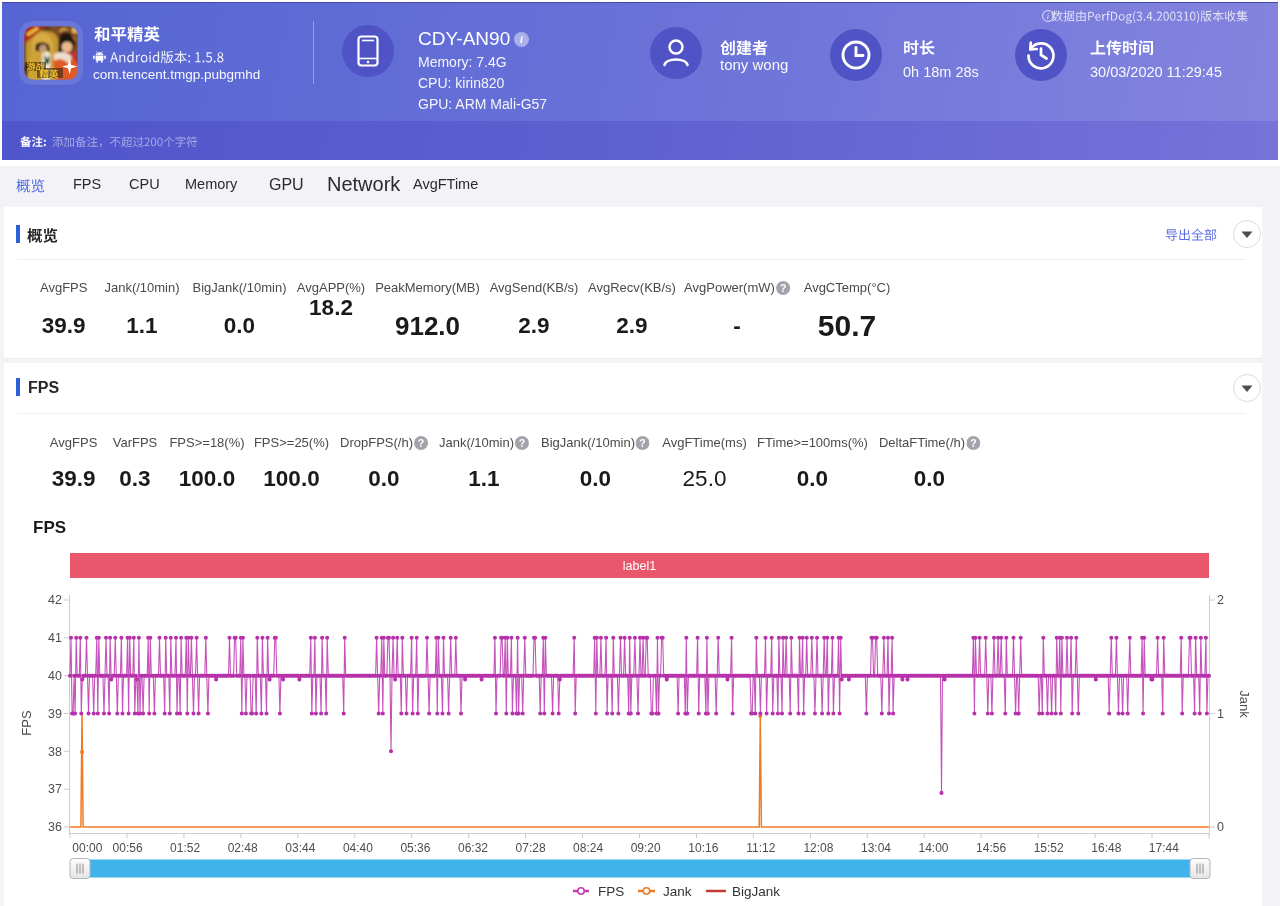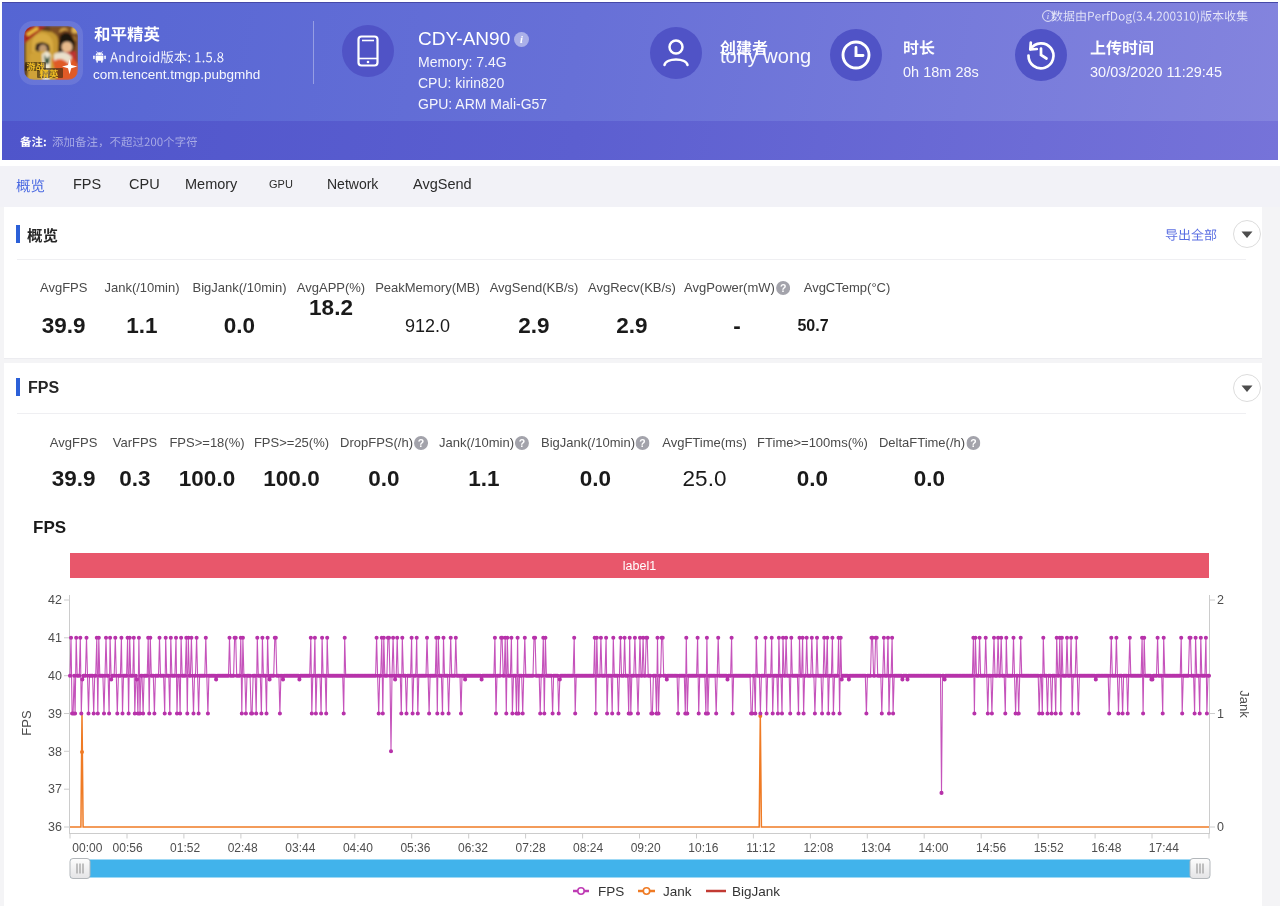--- a/index.html
+++ b/index.html
@@ -87,21 +87,21 @@
 </svg>
 <div class="abs" style="left:418px;top:52px;font-size:14px;line-height:21px;color:rgba(255,255,255,.93)">Memory: 7.4G<br>CPU: kirin820<br>GPU: ARM Mali-G57</div>
 <svg class="abs" style="left:650px;top:27px" width="52" height="52" viewBox="0 0 52 52">
 <circle cx="26" cy="26" r="26" fill="#5053c6"></circle>
 <circle cx="26" cy="20" r="6.5" fill="none" stroke="#fff" stroke-width="2.5"></circle>
 <path d="M14.5 38c1.5-7.5 21.5-7.5 23 0" fill="none" stroke="#fff" stroke-width="2.5" stroke-linecap="round"></path>
 </svg>
 <svg style="position:absolute;left:720.0px;top:37.2px;overflow:visible" width="48" height="21">
       <path transform="translate(0,16.8)" d="M12.9 -13.3V-0.8C12.9 -0.5 12.8 -0.4 12.5 -0.4C12.2 -0.4 11.1 -0.4 10.1 -0.4C10.4 0.1 10.6 0.9 10.7 1.4C12.2 1.4 13.3 1.4 14.0 1.1C14.6 0.8 14.8 0.3 14.8 -0.8V-13.3ZM9.9 -11.8V-2.7H11.7V-11.8ZM3.0 -7.8H2.9C3.8 -8.7 4.6 -9.7 5.3 -10.8C6.2 -9.8 7.1 -8.7 7.7 -7.8ZM4.8 -13.6C3.9 -11.6 2.2 -9.4 0.3 -8.1C0.7 -7.8 1.3 -7.1 1.6 -6.7L2.1 -7.1V-1.2C2.1 0.7 2.7 1.2 4.6 1.2C5.0 1.2 6.8 1.2 7.2 1.2C8.8 1.2 9.3 0.5 9.5 -1.8C9.0 -1.9 8.3 -2.2 7.9 -2.5C7.8 -0.8 7.7 -0.5 7.0 -0.5C6.6 -0.5 5.2 -0.5 4.8 -0.5C4.1 -0.5 4.0 -0.6 4.0 -1.2V-6.1H6.5C6.4 -4.8 6.3 -4.2 6.2 -4.0C6.1 -3.8 5.9 -3.8 5.7 -3.8C5.5 -3.8 5.0 -3.8 4.5 -3.9C4.8 -3.4 4.9 -2.8 5.0 -2.3C5.6 -2.2 6.3 -2.3 6.7 -2.3C7.1 -2.4 7.5 -2.5 7.8 -2.8C8.1 -3.3 8.3 -4.5 8.4 -7.1V-7.2L9.6 -8.3C8.9 -9.4 7.4 -11.1 6.2 -12.4L6.5 -13.1Z M22.2 -12.4V-11.0H24.9V-10.2H21.3V-8.8H24.9V-8.0H22.1V-6.5H24.9V-5.7H22.0V-4.4H24.9V-3.6H21.4V-2.1H24.9V-1.1H26.7V-2.1H31.0V-3.6H26.7V-4.4H30.5V-5.7H26.7V-6.5H30.3V-8.8H31.2V-10.2H30.3V-12.4H26.7V-13.6H24.9V-12.4ZM26.7 -8.8H28.6V-8.0H26.7ZM26.7 -10.2V-11.0H28.6V-10.2ZM17.5 -5.8C17.5 -6.0 18.0 -6.3 18.3 -6.5H19.7C19.6 -5.4 19.3 -4.5 19.1 -3.7C18.8 -4.2 18.5 -4.8 18.3 -5.6L16.9 -5.1C17.3 -3.8 17.8 -2.8 18.3 -2.0C17.8 -1.1 17.2 -0.4 16.4 0.2C16.8 0.4 17.5 1.1 17.8 1.4C18.5 0.9 19.1 0.3 19.6 -0.6C21.2 0.8 23.4 1.1 26.1 1.1H30.8C30.9 0.6 31.2 -0.2 31.5 -0.6C30.4 -0.6 27.1 -0.6 26.2 -0.6C23.8 -0.6 21.8 -0.9 20.3 -2.1C21.0 -3.7 21.4 -5.6 21.6 -7.9L20.5 -8.2L20.2 -8.1H19.6C20.3 -9.3 21.1 -10.8 21.7 -12.2L20.5 -13.0L19.9 -12.7H16.9V-11.0H19.2C18.7 -9.8 18.1 -8.7 17.8 -8.3C17.5 -7.8 17.0 -7.3 16.7 -7.2C16.9 -6.9 17.3 -6.1 17.5 -5.8Z M45.0 -13.1C44.5 -12.4 43.9 -11.7 43.3 -11.1V-11.9H39.9V-13.6H38.0V-11.9H34.2V-10.2H38.0V-8.7H32.8V-7.1H38.3C36.4 -6.0 34.4 -5.1 32.3 -4.4C32.7 -4.0 33.2 -3.2 33.5 -2.8C34.3 -3.1 35.1 -3.4 35.9 -3.8V1.4H37.8V1.0H43.4V1.4H45.4V-5.8H39.5C40.2 -6.2 40.8 -6.6 41.4 -7.1H47.2V-8.7H43.5C44.6 -9.8 45.7 -11.0 46.6 -12.3ZM39.9 -8.7V-10.2H42.5C41.9 -9.7 41.3 -9.2 40.7 -8.7ZM37.8 -1.7H43.4V-0.6H37.8ZM37.8 -3.2V-4.2H43.4V-3.2Z" fill="#fff"></path>
     </svg>
-<div class="abs" style="left:720px;top:48px;font-size:20px;line-height:17px;color:rgba(255,255,255,.95)">tony wong</div>
+<div class="abs" style="left:720px;top:56px;font-size:15px;line-height:17px;color:rgba(255,255,255,.95)">tony wong</div>
 <svg class="abs" style="left:830px;top:29px" width="52" height="52" viewBox="0 0 52 52">
 <circle cx="26" cy="26" r="26" fill="#5053c6"></circle>
 <circle cx="26" cy="26" r="13" fill="none" stroke="#fff" stroke-width="2.9"></circle>
 <path d="M26 18.5V26.5h7" fill="none" stroke="#fff" stroke-width="2.9" stroke-linecap="round"></path>
 </svg>
 <svg style="position:absolute;left:903.0px;top:37.2px;overflow:visible" width="32" height="21">
       <path transform="translate(0,16.8)" d="M7.3 -6.8C8.1 -5.7 9.2 -4.1 9.6 -3.2L11.3 -4.2C10.8 -5.1 9.7 -6.6 8.9 -7.7ZM4.8 -6.2V-3.2H2.8V-6.2ZM4.8 -7.8H2.8V-10.6H4.8ZM1.1 -12.3V-0.3H2.8V-1.5H6.6V-12.3ZM12.0 -13.5V-10.6H7.2V-8.7H12.0V-1.1C12.0 -0.8 11.8 -0.7 11.5 -0.7C11.1 -0.7 9.9 -0.7 8.8 -0.8C9.1 -0.2 9.4 0.7 9.5 1.2C11.1 1.2 12.2 1.2 12.9 0.8C13.6 0.5 13.9 0.0 13.9 -1.1V-8.7H15.5V-10.6H13.9V-13.5Z M28.0 -13.3C26.7 -11.9 24.5 -10.6 22.3 -9.8C22.8 -9.4 23.5 -8.6 23.9 -8.2C26.0 -9.2 28.4 -10.8 30.0 -12.4ZM16.8 -7.6V-5.6H19.6V-1.6C19.6 -0.9 19.1 -0.5 18.8 -0.4C19.1 0.0 19.4 0.8 19.5 1.3C20.0 1.0 20.8 0.7 25.2 -0.3C25.1 -0.8 25.0 -1.6 25.0 -2.2L21.6 -1.4V-5.6H23.6C24.9 -2.4 26.9 -0.2 30.2 0.9C30.5 0.4 31.1 -0.5 31.6 -0.9C28.7 -1.7 26.7 -3.3 25.6 -5.6H31.2V-7.6H21.6V-13.5H19.6V-7.6Z" fill="#fff"></path>
     </svg>
 <div class="abs" style="left:903px;top:64px;font-size:14.5px;line-height:17px;color:rgba(255,255,255,.95)">0h 18m 28s</div>
 <svg class="abs" style="left:1015px;top:29px" width="52" height="52" viewBox="0 0 52 52">
@@ -127,23 +127,23 @@
 <svg style="position:absolute;left:52.0px;top:134.4px;overflow:visible" width="146" height="15">
       <path transform="translate(0,12.1)" d="M4.7 -3.3C4.4 -2.4 3.9 -1.4 3.2 -0.9L3.9 -0.4C4.6 -1.1 5.1 -2.1 5.4 -3.1ZM7.4 -2.9C7.7 -2.2 8.1 -1.1 8.2 -0.5L8.9 -0.7C8.7 -1.4 8.4 -2.4 8.0 -3.1ZM8.8 -3.2C9.5 -2.4 10.2 -1.1 10.4 -0.4L11.2 -0.7C10.9 -1.5 10.2 -2.7 9.5 -3.6ZM6.1 -4.6V-0.0C6.1 0.1 6.1 0.1 5.9 0.1C5.8 0.1 5.3 0.2 4.7 0.1C4.8 0.4 4.9 0.7 4.9 0.9C5.7 0.9 6.2 0.9 6.5 0.8C6.8 0.7 6.9 0.4 6.9 -0.0V-4.6ZM1.0 -8.9C1.6 -8.6 2.4 -8.1 2.8 -7.7L3.3 -8.4C2.9 -8.8 2.1 -9.2 1.5 -9.6ZM0.4 -5.8C1.1 -5.5 2.0 -5.0 2.4 -4.7L2.9 -5.4C2.4 -5.7 1.6 -6.2 0.9 -6.5ZM0.7 0.3 1.5 0.8C2.0 -0.3 2.5 -1.6 3.0 -2.7L2.3 -3.2C1.8 -2.0 1.1 -0.6 0.7 0.3ZM3.8 -9.0V-8.2H6.3C6.2 -7.7 6.0 -7.2 5.8 -6.7H3.2V-5.8H5.4C4.8 -4.9 4.0 -4.1 2.9 -3.6C3.1 -3.4 3.3 -3.1 3.4 -2.9C4.8 -3.6 5.7 -4.6 6.3 -5.8H7.8C8.4 -4.7 9.5 -3.6 10.6 -3.1C10.7 -3.3 11.0 -3.6 11.2 -3.8C10.2 -4.2 9.3 -5.0 8.7 -5.8H11.0V-6.7H6.7C6.9 -7.2 7.1 -7.7 7.2 -8.2H10.6V-9.0Z M18.1 -8.2V0.7H18.9V-0.1H21.1V0.7H22.0V-8.2ZM18.9 -0.9V-7.4H21.1V-0.9ZM13.7 -9.5 13.7 -7.5H12.1V-6.6H13.7C13.6 -3.7 13.3 -1.2 11.8 0.3C12.0 0.5 12.4 0.7 12.5 0.9C14.0 -0.8 14.4 -3.5 14.5 -6.6H16.3C16.2 -2.2 16.1 -0.6 15.9 -0.3C15.8 -0.1 15.6 -0.1 15.5 -0.1C15.3 -0.1 14.8 -0.1 14.2 -0.2C14.4 0.1 14.5 0.4 14.5 0.7C15.0 0.7 15.5 0.7 15.8 0.7C16.2 0.7 16.4 0.6 16.6 0.3C17.0 -0.2 17.0 -1.9 17.1 -7.0C17.1 -7.2 17.1 -7.5 17.1 -7.5H14.6L14.6 -9.5Z M30.9 -7.9C30.3 -7.3 29.6 -6.8 28.7 -6.4C27.9 -6.8 27.3 -7.2 26.8 -7.8L26.9 -7.9ZM27.2 -9.7C26.7 -8.7 25.5 -7.5 23.9 -6.8C24.1 -6.6 24.3 -6.3 24.5 -6.1C25.1 -6.5 25.7 -6.8 26.2 -7.2C26.6 -6.8 27.2 -6.3 27.8 -6.0C26.4 -5.4 24.8 -5.0 23.3 -4.8C23.5 -4.6 23.7 -4.2 23.7 -4.0C25.4 -4.2 27.2 -4.7 28.7 -5.5C30.2 -4.8 31.9 -4.3 33.6 -4.1C33.8 -4.4 34.0 -4.7 34.2 -4.9C32.6 -5.1 31.0 -5.4 29.6 -6.0C30.7 -6.6 31.7 -7.4 32.3 -8.4L31.7 -8.7L31.6 -8.7H27.6C27.8 -8.9 28.0 -9.2 28.2 -9.5ZM25.9 -1.5H28.3V-0.2H25.9ZM25.9 -2.2V-3.3H28.3V-2.2ZM31.6 -1.5V-0.2H29.2V-1.5ZM31.6 -2.2H29.2V-3.3H31.6ZM25.0 -4.1V0.9H25.9V0.6H31.6V0.9H32.5V-4.1Z M35.6 -8.9C36.3 -8.5 37.3 -8.0 37.8 -7.6L38.3 -8.3C37.8 -8.7 36.8 -9.2 36.1 -9.5ZM35.0 -5.7C35.7 -5.4 36.7 -4.8 37.1 -4.5L37.6 -5.2C37.1 -5.5 36.2 -6.0 35.5 -6.4ZM35.3 0.2 36.0 0.8C36.7 -0.3 37.5 -1.7 38.1 -2.9L37.5 -3.5C36.8 -2.2 35.9 -0.7 35.3 0.2ZM40.8 -9.4C41.2 -8.8 41.6 -8.0 41.8 -7.5L42.6 -7.8C42.4 -8.3 42.0 -9.1 41.6 -9.7ZM38.3 -7.5V-6.6H41.4V-4.0H38.8V-3.2H41.4V-0.3H38.0V0.6H45.6V-0.3H42.3V-3.2H44.9V-4.0H42.3V-6.6H45.3V-7.5Z M47.8 1.2C49.0 0.8 49.8 -0.1 49.8 -1.4C49.8 -2.2 49.5 -2.7 48.8 -2.7C48.3 -2.7 47.9 -2.4 47.9 -1.9C47.9 -1.3 48.3 -1.1 48.8 -1.1L49.0 -1.1C48.9 -0.3 48.4 0.3 47.6 0.6Z M63.9 -5.5C65.3 -4.6 67.0 -3.2 67.8 -2.3L68.5 -3.0C67.7 -3.9 65.9 -5.2 64.6 -6.0ZM58.3 -8.9V-8.0H63.4C62.3 -6.0 60.3 -4.1 58.0 -2.9C58.2 -2.7 58.5 -2.4 58.6 -2.2C60.2 -3.0 61.6 -4.2 62.8 -5.5V0.9H63.7V-6.7C64.0 -7.1 64.3 -7.5 64.5 -8.0H68.2V-8.9Z M75.8 -4.0H78.6V-1.9H75.8ZM75.0 -4.7V-1.2H79.4V-4.7ZM70.1 -4.5C70.1 -2.4 70.0 -0.6 69.3 0.5C69.5 0.6 69.9 0.8 70.0 0.9C70.3 0.3 70.6 -0.4 70.7 -1.3C71.5 0.2 72.9 0.6 75.4 0.6H79.8C79.9 0.4 80.0 -0.0 80.2 -0.2C79.4 -0.2 75.9 -0.2 75.3 -0.2C74.2 -0.2 73.3 -0.3 72.6 -0.6V-2.9H74.4V-3.7H72.6V-5.3H74.4C74.6 -5.2 74.8 -5.0 74.9 -4.9C76.1 -5.6 76.8 -6.7 77.1 -8.4H78.8C78.8 -6.9 78.7 -6.3 78.5 -6.2C78.4 -6.1 78.3 -6.1 78.2 -6.1C78.0 -6.1 77.5 -6.1 77.1 -6.1C77.2 -5.9 77.3 -5.6 77.3 -5.4C77.8 -5.3 78.3 -5.3 78.5 -5.4C78.8 -5.4 79.0 -5.5 79.2 -5.7C79.5 -6.0 79.6 -6.8 79.7 -8.8C79.7 -8.9 79.7 -9.2 79.7 -9.2H74.6V-8.4H76.3C76.1 -7.1 75.5 -6.2 74.5 -5.6V-6.1H72.5V-7.5H74.3V-8.3H72.5V-9.7H71.7V-8.3H69.8V-7.5H71.7V-6.1H69.6V-5.3H71.8V-1.1C71.4 -1.4 71.1 -2.0 70.8 -2.8C70.9 -3.3 70.9 -3.9 70.9 -4.4Z M81.4 -8.9C82.1 -8.3 82.8 -7.5 83.1 -6.9L83.8 -7.4C83.5 -8.0 82.7 -8.8 82.1 -9.3ZM84.9 -5.5C85.5 -4.8 86.2 -3.8 86.5 -3.2L87.2 -3.6C86.9 -4.2 86.2 -5.2 85.6 -5.9ZM83.5 -5.3H81.1V-4.5H82.7V-1.5C82.1 -1.3 81.5 -0.8 80.9 -0.2L81.5 0.7C82.1 -0.1 82.7 -0.8 83.1 -0.8C83.3 -0.8 83.7 -0.4 84.2 -0.1C85.0 0.4 85.9 0.5 87.4 0.5C88.5 0.5 90.5 0.4 91.3 0.4C91.3 0.1 91.5 -0.3 91.6 -0.5C90.5 -0.4 88.7 -0.3 87.4 -0.3C86.1 -0.3 85.1 -0.4 84.4 -0.9C84.0 -1.1 83.7 -1.3 83.5 -1.5ZM88.8 -9.6V-7.6H84.3V-6.8H88.8V-2.2C88.8 -2.0 88.7 -1.9 88.5 -1.9C88.2 -1.9 87.4 -1.9 86.6 -2.0C86.7 -1.7 86.9 -1.3 86.9 -1.1C88.0 -1.1 88.7 -1.1 89.1 -1.2C89.5 -1.4 89.7 -1.6 89.7 -2.2V-6.8H91.3V-7.6H89.7V-9.6Z M92.5 0.0H97.8V-0.9H95.5C95.0 -0.9 94.5 -0.9 94.1 -0.8C96.1 -2.7 97.4 -4.4 97.4 -6.1C97.4 -7.6 96.5 -8.6 94.9 -8.6C93.9 -8.6 93.1 -8.1 92.5 -7.3L93.1 -6.8C93.5 -7.3 94.1 -7.7 94.8 -7.7C95.9 -7.7 96.4 -7.0 96.4 -6.1C96.4 -4.6 95.2 -2.9 92.5 -0.6Z M101.6 0.1C103.2 0.1 104.2 -1.3 104.2 -4.2C104.2 -7.2 103.2 -8.6 101.6 -8.6C100.0 -8.6 99.0 -7.2 99.0 -4.2C99.0 -1.3 100.0 0.1 101.6 0.1ZM101.6 -0.7C100.6 -0.7 100.0 -1.8 100.0 -4.2C100.0 -6.7 100.6 -7.8 101.6 -7.8C102.5 -7.8 103.2 -6.7 103.2 -4.2C103.2 -1.8 102.5 -0.7 101.6 -0.7Z M108.0 0.1C109.6 0.1 110.6 -1.3 110.6 -4.2C110.6 -7.2 109.6 -8.6 108.0 -8.6C106.4 -8.6 105.3 -7.2 105.3 -4.2C105.3 -1.3 106.4 0.1 108.0 0.1ZM108.0 -0.7C107.0 -0.7 106.4 -1.8 106.4 -4.2C106.4 -6.7 107.0 -7.8 108.0 -7.8C108.9 -7.8 109.6 -6.7 109.6 -4.2C109.6 -1.8 108.9 -0.7 108.0 -0.7Z M116.4 -6.3V0.9H117.3V-6.3ZM117.0 -9.7C115.8 -7.8 113.7 -6.1 111.5 -5.1C111.8 -4.9 112.0 -4.6 112.2 -4.3C114.0 -5.2 115.7 -6.5 116.9 -8.1C118.4 -6.3 120.0 -5.2 121.7 -4.3C121.8 -4.6 122.1 -4.9 122.3 -5.1C120.5 -6.0 118.9 -7.0 117.4 -8.8L117.7 -9.3Z M127.9 -4.2V-3.4H123.4V-2.6H127.9V-0.2C127.9 0.0 127.9 0.1 127.7 0.1C127.5 0.1 126.7 0.1 125.9 0.0C126.1 0.3 126.3 0.7 126.3 0.9C127.3 0.9 127.9 0.9 128.3 0.8C128.7 0.6 128.8 0.4 128.8 -0.1V-2.6H133.3V-3.4H128.8V-3.9C129.9 -4.4 130.9 -5.2 131.6 -5.9L131.0 -6.4L130.8 -6.3H125.3V-5.5H129.9C129.4 -5.0 128.6 -4.5 127.9 -4.2ZM127.5 -9.5C127.7 -9.2 128.0 -8.8 128.1 -8.5H123.6V-6.1H124.4V-7.6H132.3V-6.1H133.2V-8.5H129.1C129.0 -8.8 128.7 -9.4 128.4 -9.7Z M138.7 -3.2C139.2 -2.4 139.8 -1.5 140.1 -0.9L140.9 -1.3C140.6 -1.9 139.9 -2.8 139.4 -3.6ZM142.6 -6.2V-5.0H138.0V-4.2H142.6V-0.2C142.6 0.0 142.5 0.1 142.3 0.1C142.1 0.1 141.3 0.1 140.5 0.1C140.6 0.3 140.7 0.7 140.8 0.9C141.8 0.9 142.5 0.9 142.9 0.8C143.3 0.6 143.4 0.4 143.4 -0.2V-4.2H145.0V-5.0H143.4V-6.2ZM137.1 -6.3C136.6 -5.1 135.6 -3.8 134.6 -3.0C134.8 -2.8 135.1 -2.5 135.2 -2.3C135.6 -2.6 136.0 -3.0 136.3 -3.5V0.9H137.2V-4.7C137.5 -5.1 137.7 -5.6 138.0 -6.0ZM136.2 -9.7C135.9 -8.5 135.3 -7.4 134.6 -6.6C134.8 -6.5 135.1 -6.3 135.3 -6.2C135.7 -6.6 136.0 -7.2 136.4 -7.8H137.0C137.2 -7.3 137.5 -6.7 137.7 -6.3L138.4 -6.5C138.3 -6.9 138.0 -7.4 137.8 -7.8H139.6V-8.6H136.7C136.8 -8.9 137.0 -9.2 137.1 -9.5ZM140.8 -9.7C140.4 -8.5 139.8 -7.5 139.0 -6.7C139.2 -6.6 139.6 -6.4 139.8 -6.2C140.2 -6.7 140.6 -7.2 140.9 -7.8H141.7C142.0 -7.3 142.4 -6.8 142.5 -6.4L143.3 -6.7C143.1 -7.0 142.9 -7.4 142.6 -7.8H144.9V-8.6H141.2C141.4 -8.9 141.5 -9.2 141.6 -9.5Z" fill="rgba(255,255,255,.5)"></path>
     </svg>
 <div class="abs" style="left:0;top:166px;width:1280px;height:41px;background:#f2f2f7"></div>
 <svg style="position:absolute;left:16.0px;top:175.8px;overflow:visible" width="29" height="19">
       <path transform="translate(0,15.2)" d="M9.0 -5.2C9.2 -5.3 9.6 -5.4 10.1 -5.4H10.8C10.3 -3.3 9.4 -1.2 7.5 0.7C7.8 0.8 8.2 1.0 8.4 1.2C9.7 -0.2 10.5 -1.8 11.1 -3.3V-0.3C11.1 0.4 11.2 0.6 11.4 0.8C11.5 0.9 11.8 1.0 12.1 1.0C12.2 1.0 12.6 1.0 12.7 1.0C13.0 1.0 13.2 0.9 13.4 0.8C13.6 0.7 13.7 0.5 13.7 0.2C13.8 -0.0 13.8 -0.9 13.9 -1.6C13.6 -1.6 13.4 -1.8 13.2 -1.9C13.2 -1.2 13.2 -0.6 13.2 -0.3C13.1 -0.1 13.1 -0.0 13.0 0.0C12.9 0.1 12.8 0.1 12.7 0.1C12.6 0.1 12.4 0.1 12.3 0.1C12.2 0.1 12.1 0.1 12.0 0.0C12.0 -0.0 12.0 -0.1 12.0 -0.2V-4.6H11.5L11.7 -5.4H13.8V-6.3H11.9C12.1 -7.8 12.2 -9.3 12.2 -10.4H13.6V-11.4H9.0V-10.4H11.3C11.3 -9.3 11.2 -7.8 11.0 -6.3H9.9C10.1 -7.3 10.3 -8.8 10.5 -9.5H9.6C9.5 -8.9 9.2 -6.8 9.0 -6.4C9.0 -6.2 8.9 -6.1 8.7 -6.1C8.8 -5.9 9.0 -5.4 9.0 -5.2ZM7.6 -7.9V-6.1H5.8V-7.9ZM7.6 -8.7H5.8V-10.4H7.6ZM4.9 -0.1C5.1 -0.3 5.4 -0.6 7.8 -2.1C7.9 -1.7 8.0 -1.4 8.1 -1.2L8.9 -1.6C8.7 -2.3 8.1 -3.5 7.6 -4.5L6.9 -4.1C7.1 -3.7 7.3 -3.3 7.5 -2.8L5.8 -1.9V-5.2H8.4V-11.3H4.9V-2.2C4.9 -1.5 4.6 -1.0 4.3 -0.9C4.5 -0.7 4.8 -0.3 4.9 -0.1ZM2.3 -12.2V-9.1H0.8V-8.1H2.3C1.9 -6.1 1.2 -3.8 0.4 -2.5C0.6 -2.3 0.9 -1.9 1.0 -1.6C1.5 -2.4 1.9 -3.6 2.3 -4.9V1.1H3.3V-6.0C3.6 -5.4 3.9 -4.7 4.1 -4.2L4.7 -5.1C4.5 -5.5 3.6 -7.1 3.3 -7.5V-8.1H4.5V-9.1H3.3V-12.2Z M23.8 -9.1C24.6 -8.4 25.4 -7.4 25.8 -6.7L26.7 -7.2C26.4 -7.8 25.5 -8.8 24.8 -9.5ZM16.2 -11.4V-7.3H17.2V-11.4ZM19.2 -12.0V-6.8H20.3V-12.0ZM22.2 -2.7V-0.4C22.2 0.7 22.5 1.0 23.9 1.0C24.2 1.0 26.2 1.0 26.5 1.0C27.7 1.0 28.0 0.6 28.1 -1.1C27.8 -1.2 27.4 -1.3 27.1 -1.5C27.1 -0.2 27.0 0.0 26.4 0.0C26.0 0.0 24.4 0.0 24.0 0.0C23.4 0.0 23.2 -0.0 23.2 -0.4V-2.7ZM21.1 -4.7V-3.6C21.1 -2.4 20.7 -0.8 15.5 0.3C15.7 0.5 16.0 0.9 16.2 1.2C21.6 -0.1 22.3 -2.1 22.3 -3.6V-4.7ZM17.3 -6.4V-1.8H18.4V-5.4H25.2V-1.8H26.4V-6.4ZM23.0 -12.2C22.6 -10.6 21.9 -8.9 21.0 -7.8C21.3 -7.7 21.8 -7.5 22.0 -7.3C22.5 -7.9 22.9 -8.8 23.3 -9.7H28.1V-10.7H23.7C23.8 -11.1 23.9 -11.5 24.0 -12.0Z" fill="#4a69e2"></path>
     </svg>
 <div class="abs" style="left:73px;top:176px;font-size:14.5px;line-height:17px;color:#2b2b2b">FPS</div>
 <div class="abs" style="left:129px;top:176px;font-size:14.5px;line-height:17px;color:#2b2b2b">CPU</div>
 <div class="abs" style="left:185px;top:176px;font-size:14.5px;line-height:17px;color:#2b2b2b">Memory</div>
-<div class="abs" style="left:269px;top:176px;font-size:11px;line-height:17px;color:#2b2b2b">GPU</div>
-<div class="abs" style="left:327px;top:176px;font-size:14px;line-height:17px;color:#2b2b2b">Network</div>
-<div class="abs" style="left:413px;top:176px;font-size:14.5px;line-height:17px;color:#2b2b2b">AvgSend</div>
+<div class="abs" style="left:269px;top:176px;font-size:16px;line-height:17px;color:#2b2b2b">GPU</div>
+<div class="abs" style="left:327px;top:176px;font-size:20px;line-height:17px;color:#2b2b2b">Network</div>
+<div class="abs" style="left:413px;top:176px;font-size:14.5px;line-height:17px;color:#2b2b2b">AvgFTime</div>
 <div class="abs" style="left:0;top:207px;width:4px;height:699px;background:#f4f4f6"></div>
 <div class="abs" style="left:1262px;top:207px;width:18px;height:699px;background:#f4f4f6"></div>
 <div class="abs" style="left:4px;top:359px;width:1258px;height:4px;background:#f4f4f6"></div>
 <div class="abs" style="left:4px;top:210px;width:1258px;height:149px;background:#fff;border-bottom:1px solid #ececf0"></div>
 <div class="abs" style="left:16px;top:225px;width:4px;height:18px;background:#2b60d8"></div>
 <svg style="position:absolute;left:27.0px;top:225.2px;overflow:visible" width="31" height="20">
       <path transform="translate(0,16.3)" d="M2.1 -13.2V-10.0H0.6V-8.4H2.1V-8.3C1.7 -6.4 1.0 -4.2 0.3 -2.9C0.5 -2.5 0.9 -1.8 1.1 -1.3C1.5 -1.9 1.8 -2.7 2.1 -3.5V1.4H3.7V-5.4C4.0 -4.8 4.2 -4.2 4.3 -3.7L5.2 -5.2V-2.7C5.2 -2.0 4.8 -1.4 4.5 -1.1C4.8 -0.9 5.2 -0.3 5.3 0.1C5.6 -0.2 6.0 -0.6 8.3 -2.0L8.5 -1.3L9.8 -1.9C9.5 -2.7 9.0 -4.0 8.4 -5.0L7.3 -4.5C7.4 -4.1 7.6 -3.7 7.8 -3.2L6.6 -2.6V-5.5H9.1V-6.7C9.3 -6.4 9.5 -5.8 9.6 -5.4C9.8 -5.5 10.3 -5.6 10.8 -5.6H11.3C10.8 -3.5 9.7 -1.3 7.9 0.5C8.3 0.7 8.9 1.2 9.2 1.4C10.3 0.3 11.1 -0.9 11.7 -2.2V-0.5C11.7 0.4 11.7 0.6 12.0 0.9C12.2 1.1 12.6 1.2 12.9 1.2C13.1 1.2 13.4 1.2 13.6 1.2C13.9 1.2 14.2 1.1 14.4 1.0C14.6 0.8 14.7 0.6 14.8 0.2C14.9 -0.1 14.9 -1.0 15.0 -1.8C14.6 -1.9 14.2 -2.1 14.0 -2.3C14.0 -1.6 14.0 -0.9 14.0 -0.7C13.9 -0.5 13.9 -0.4 13.8 -0.3C13.8 -0.3 13.7 -0.3 13.6 -0.3C13.5 -0.3 13.4 -0.3 13.3 -0.3C13.2 -0.3 13.2 -0.3 13.1 -0.3C13.1 -0.4 13.1 -0.5 13.1 -0.6V-4.9H12.6L12.8 -5.6H14.9L14.9 -7.1H13.1C13.3 -8.5 13.4 -9.8 13.4 -10.9H14.7V-12.4H9.6V-10.9H12.0C11.9 -9.8 11.9 -8.5 11.6 -7.1H10.9L11.4 -10.1H10.0C9.9 -9.4 9.6 -7.5 9.5 -7.2C9.4 -6.9 9.3 -6.8 9.1 -6.7V-12.4H5.2V-5.4C5.0 -5.9 4.0 -7.6 3.7 -8.1V-8.4H4.9V-10.0H3.7V-13.2ZM7.8 -8.3V-6.9H6.6V-8.3ZM7.8 -9.6H6.6V-10.9H7.8Z M25.7 -9.4C26.3 -8.7 26.9 -7.8 27.1 -7.1L28.8 -7.8C28.6 -8.4 27.9 -9.4 27.4 -10.0ZM17.1 -12.3V-7.8H18.8V-12.3ZM20.3 -13.0V-7.3H22.1V-13.0ZM18.2 -6.9V-1.9H20.0V-5.3H26.6V-2.1H28.5V-6.9ZM24.3 -13.2C23.9 -11.4 23.2 -9.6 22.3 -8.5C22.8 -8.3 23.6 -7.8 23.9 -7.6C24.4 -8.3 24.9 -9.2 25.3 -10.2H30.1V-11.8H25.8L26.1 -12.8ZM22.2 -4.7V-3.5C22.2 -2.5 21.7 -1.1 16.4 -0.1C16.8 0.3 17.3 1.0 17.6 1.4C21.1 0.6 22.8 -0.4 23.5 -1.5V-0.8C23.5 0.7 24.0 1.2 25.9 1.2C26.3 1.2 27.8 1.2 28.1 1.2C29.6 1.2 30.1 0.7 30.3 -1.1C29.8 -1.2 29.0 -1.5 28.7 -1.7C28.6 -0.5 28.5 -0.3 28.0 -0.3C27.6 -0.3 26.4 -0.3 26.1 -0.3C25.5 -0.3 25.4 -0.4 25.4 -0.8V-2.8H24.1C24.1 -3.0 24.1 -3.2 24.1 -3.4V-4.7Z" fill="#262626"></path>
     </svg>
 <svg style="position:absolute;left:1164.5px;top:226.3px;overflow:visible" width="52" height="17">
       <path transform="translate(0,13.7)" d="M2.7 -2.4C3.6 -1.7 4.5 -0.7 4.9 -0.0L5.6 -0.7C5.2 -1.3 4.3 -2.2 3.5 -2.9H8.4V-0.1C8.4 0.1 8.3 0.1 8.1 0.1C7.8 0.1 6.9 0.1 5.9 0.1C6.1 0.4 6.2 0.7 6.3 1.0C7.5 1.0 8.3 1.0 8.8 0.8C9.3 0.7 9.4 0.5 9.4 -0.1V-2.9H12.3V-3.8H9.4V-4.8H8.4V-3.8H0.8V-2.9H3.3ZM1.8 -10.0V-6.6C1.8 -5.4 2.4 -5.1 4.5 -5.1C5.0 -5.1 9.2 -5.1 9.7 -5.1C11.4 -5.1 11.8 -5.4 12.0 -6.8C11.7 -6.8 11.3 -6.9 11.0 -7.1C10.9 -6.1 10.7 -5.9 9.7 -5.9C8.8 -5.9 5.2 -5.9 4.5 -5.9C3.0 -5.9 2.8 -6.1 2.8 -6.6V-7.3H10.7V-10.4H1.8ZM2.8 -9.5H9.8V-8.2H2.8Z M14.4 -4.4V0.3H23.6V1.0H24.6V-4.4H23.6V-0.7H20.0V-5.3H24.1V-9.8H23.1V-6.2H20.0V-10.9H18.9V-6.2H16.0V-9.7H14.9V-5.3H18.9V-0.7H15.4V-4.4Z M32.4 -11.1C31.1 -9.0 28.7 -7.1 26.3 -6.0C26.6 -5.8 26.9 -5.5 27.0 -5.2C27.5 -5.5 28.1 -5.8 28.6 -6.1V-5.3H32.0V-3.2H28.6V-2.4H32.0V-0.2H27.0V0.7H38.1V-0.2H33.0V-2.4H36.5V-3.2H33.0V-5.3H36.5V-6.1C37.0 -5.8 37.5 -5.5 38.0 -5.2C38.2 -5.4 38.5 -5.8 38.7 -6.0C36.6 -7.1 34.7 -8.4 33.0 -10.3L33.3 -10.7ZM28.6 -6.1C30.1 -7.1 31.4 -8.3 32.5 -9.6C33.7 -8.2 35.0 -7.1 36.5 -6.1Z M40.8 -8.2C41.2 -7.5 41.5 -6.5 41.7 -5.9L42.5 -6.2C42.4 -6.8 42.1 -7.7 41.7 -8.4ZM47.2 -10.2V1.0H48.0V-9.3H50.1C49.8 -8.3 49.3 -6.9 48.8 -5.8C49.9 -4.7 50.3 -3.7 50.3 -2.9C50.3 -2.4 50.2 -2.0 49.9 -1.9C49.8 -1.8 49.6 -1.7 49.4 -1.7C49.1 -1.7 48.8 -1.7 48.4 -1.8C48.5 -1.5 48.6 -1.1 48.6 -0.8C49.0 -0.8 49.4 -0.8 49.8 -0.8C50.1 -0.9 50.4 -1.0 50.6 -1.1C51.0 -1.4 51.2 -2.0 51.2 -2.8C51.2 -3.7 50.9 -4.7 49.7 -5.9C50.3 -7.1 50.9 -8.6 51.3 -9.8L50.7 -10.3L50.5 -10.2ZM42.2 -10.7C42.4 -10.3 42.6 -9.8 42.8 -9.4H40.0V-8.5H46.2V-9.4H43.8C43.6 -9.8 43.3 -10.5 43.1 -11.0ZM44.6 -8.4C44.4 -7.7 44.0 -6.6 43.7 -5.9H39.7V-5.0H46.5V-5.9H44.6C45.0 -6.6 45.3 -7.4 45.6 -8.2ZM40.4 -3.8V0.9H41.3V0.3H44.9V0.9H45.9V-3.8ZM41.3 -0.5V-2.9H44.9V-0.5Z" fill="#5a6ee2"></path>
@@ -155,32 +155,32 @@
 <div class="abs" style="left:17px;top:259px;width:1229px;height:1px;background:#efeff2"></div>
 <div class="abs" style="left:63.7px;top:279.5px;transform:translateX(-50%);font-size:13px;line-height:16px;color:#4a4a4a;white-space:nowrap">AvgFPS</div>
     <div class="abs" style="left:63.7px;top:314px;transform:translateX(-50%);font-size:22.5px;line-height:24px;font-weight:bold;color:#1a1a1a;white-space:nowrap">39.9</div>
     <div class="abs" style="left:142px;top:279.5px;transform:translateX(-50%);font-size:13px;line-height:16px;color:#4a4a4a;white-space:nowrap">Jank(/10min)</div>
     <div class="abs" style="left:142px;top:314px;transform:translateX(-50%);font-size:22.5px;line-height:24px;font-weight:bold;color:#1a1a1a;white-space:nowrap">1.1</div>
     <div class="abs" style="left:239.5px;top:279.5px;transform:translateX(-50%);font-size:13px;line-height:16px;color:#4a4a4a;white-space:nowrap">BigJank(/10min)</div>
     <div class="abs" style="left:239.5px;top:314px;transform:translateX(-50%);font-size:22.5px;line-height:24px;font-weight:bold;color:#1a1a1a;white-space:nowrap">0.0</div>
     <div class="abs" style="left:331px;top:279.5px;transform:translateX(-50%);font-size:13px;line-height:16px;color:#4a4a4a;white-space:nowrap">AvgAPP(%)</div>
     <div class="abs" style="left:331px;top:296px;transform:translateX(-50%);font-size:22.5px;line-height:24px;font-weight:bold;color:#1a1a1a;white-space:nowrap">18.2</div>
     <div class="abs" style="left:427.5px;top:279.5px;transform:translateX(-50%);font-size:13px;line-height:16px;color:#4a4a4a;white-space:nowrap">PeakMemory(MB)</div>
-    <div class="abs" style="left:427.5px;top:314px;transform:translateX(-50%);font-size:18px;line-height:24px;font-weight:normal;color:#1a1a1a;white-space:nowrap">912.0</div>
+    <div class="abs" style="left:427.5px;top:314px;transform:translateX(-50%);font-size:26px;line-height:24px;font-weight:bold;color:#1a1a1a;white-space:nowrap">912.0</div>
     <div class="abs" style="left:534px;top:279.5px;transform:translateX(-50%);font-size:13px;line-height:16px;color:#4a4a4a;white-space:nowrap">AvgSend(KB/s)</div>
     <div class="abs" style="left:534px;top:314px;transform:translateX(-50%);font-size:22.5px;line-height:24px;font-weight:bold;color:#1a1a1a;white-space:nowrap">2.9</div>
     <div class="abs" style="left:632px;top:279.5px;transform:translateX(-50%);font-size:13px;line-height:16px;color:#4a4a4a;white-space:nowrap">AvgRecv(KB/s)</div>
     <div class="abs" style="left:632px;top:314px;transform:translateX(-50%);font-size:22.5px;line-height:24px;font-weight:bold;color:#1a1a1a;white-space:nowrap">2.9</div>
     <div class="abs" style="left:737px;top:279.5px;transform:translateX(-50%);font-size:13px;line-height:16px;color:#4a4a4a;white-space:nowrap">AvgPower(mW)<svg style="vertical-align:-3px;margin-left:1px" width="14" height="14" viewBox="0 0 14 14">
         <circle cx="7" cy="7" r="7" fill="#a3a3ab"></circle>
         <text x="7" y="10.6" font-size="10.5" font-weight="bold" font-family="Liberation Sans" fill="#fff" text-anchor="middle">?</text>
       </svg></div>
     <div class="abs" style="left:737px;top:314px;transform:translateX(-50%);font-size:22.5px;line-height:24px;font-weight:bold;color:#1a1a1a;white-space:nowrap">-</div>
     <div class="abs" style="left:847px;top:279.5px;transform:translateX(-50%);font-size:13px;line-height:16px;color:#4a4a4a;white-space:nowrap">AvgCTemp(°C)</div>
-    <div class="abs" style="left:813px;top:314px;transform:translateX(-50%);font-size:16px;line-height:24px;font-weight:bold;color:#1a1a1a;white-space:nowrap">50.7</div>
+    <div class="abs" style="left:847px;top:314px;transform:translateX(-50%);font-size:30px;line-height:24px;font-weight:bold;color:#1a1a1a;white-space:nowrap">50.7</div>
 <div class="abs" style="left:4px;top:363px;width:1258px;height:543px;background:#fff"></div>
 <div class="abs" style="left:16px;top:378px;width:4px;height:18px;background:#2b60d8"></div>
 <div class="abs" style="left:28px;top:378px;font-size:16px;line-height:19px;font-weight:bold;color:#262626">FPS</div>
 <svg class="abs" style="left:1233px;top:374px" width="28" height="28" viewBox="0 0 28 28">
 <circle cx="14" cy="14" r="13.5" fill="#fff" stroke="#dcdcdc" stroke-width="1"></circle>
 <path d="M8.5 11.5h11l-5.5 6.5z" fill="#4d4d4d"></path>
     </svg>
 <div class="abs" style="left:17px;top:413px;width:1229px;height:1px;background:#efeff2"></div>
 <div class="abs" style="left:73.6px;top:435px;transform:translateX(-50%);font-size:13px;line-height:16px;color:#4a4a4a;white-space:nowrap">AvgFPS</div>
     <div class="abs" style="left:73.6px;top:467px;transform:translateX(-50%);font-size:22.5px;line-height:24px;font-weight:bold;color:#1a1a1a;white-space:nowrap">39.9</div>

